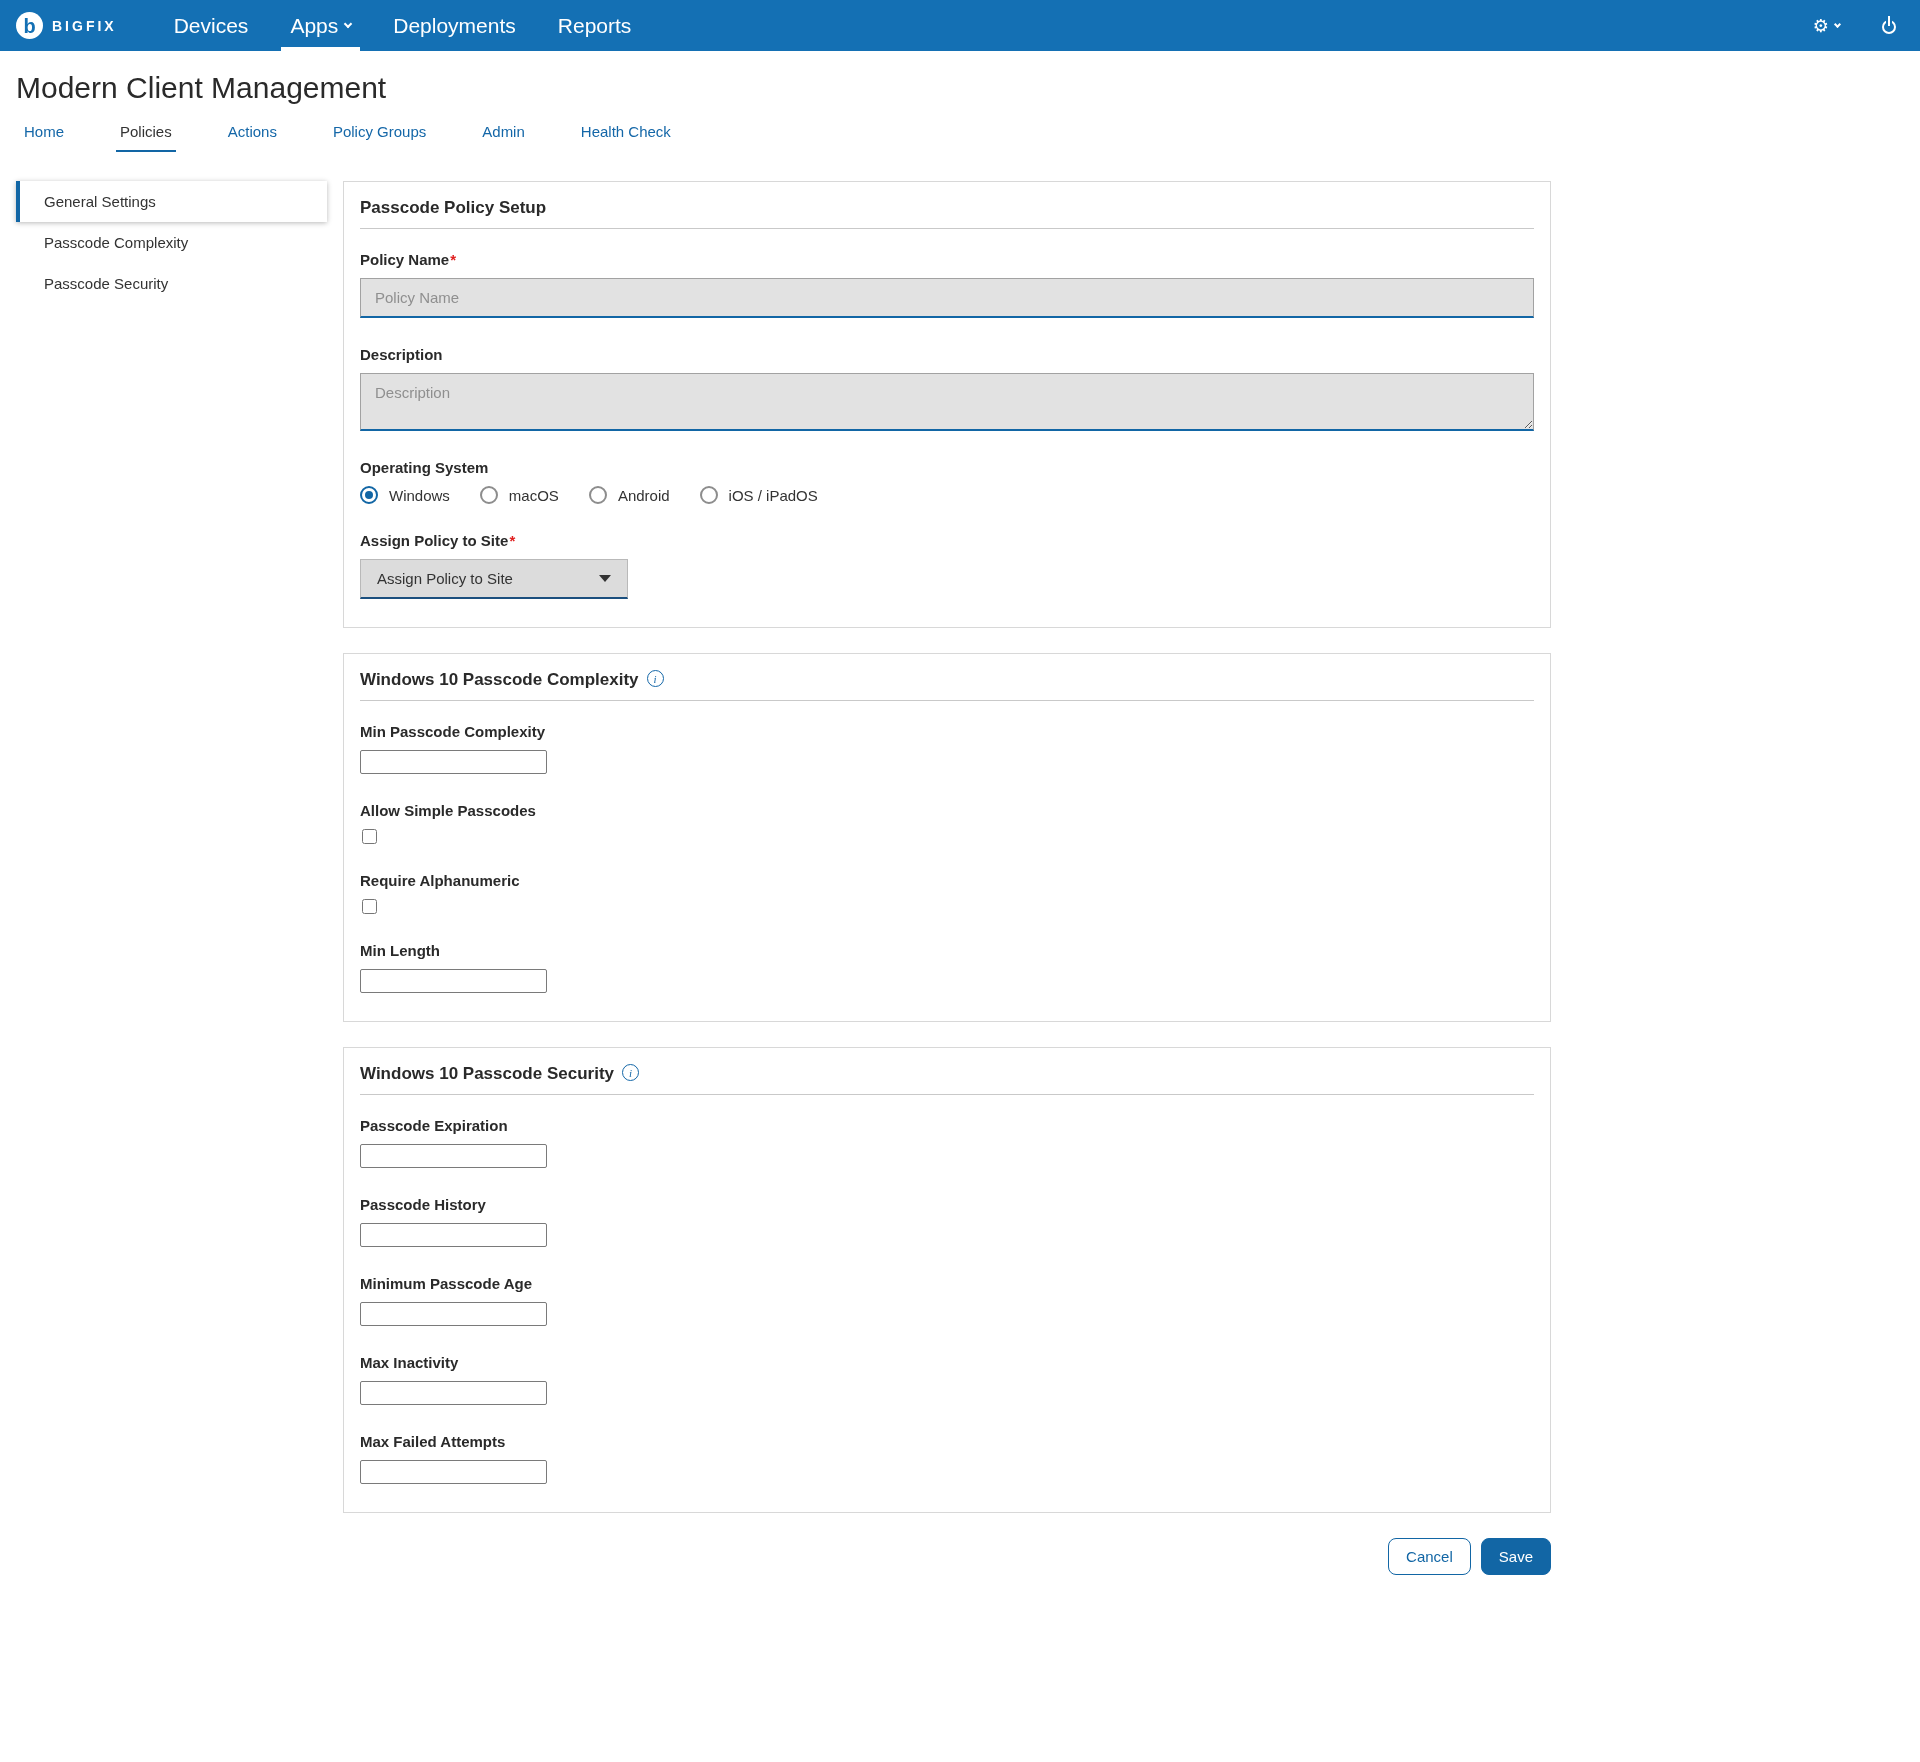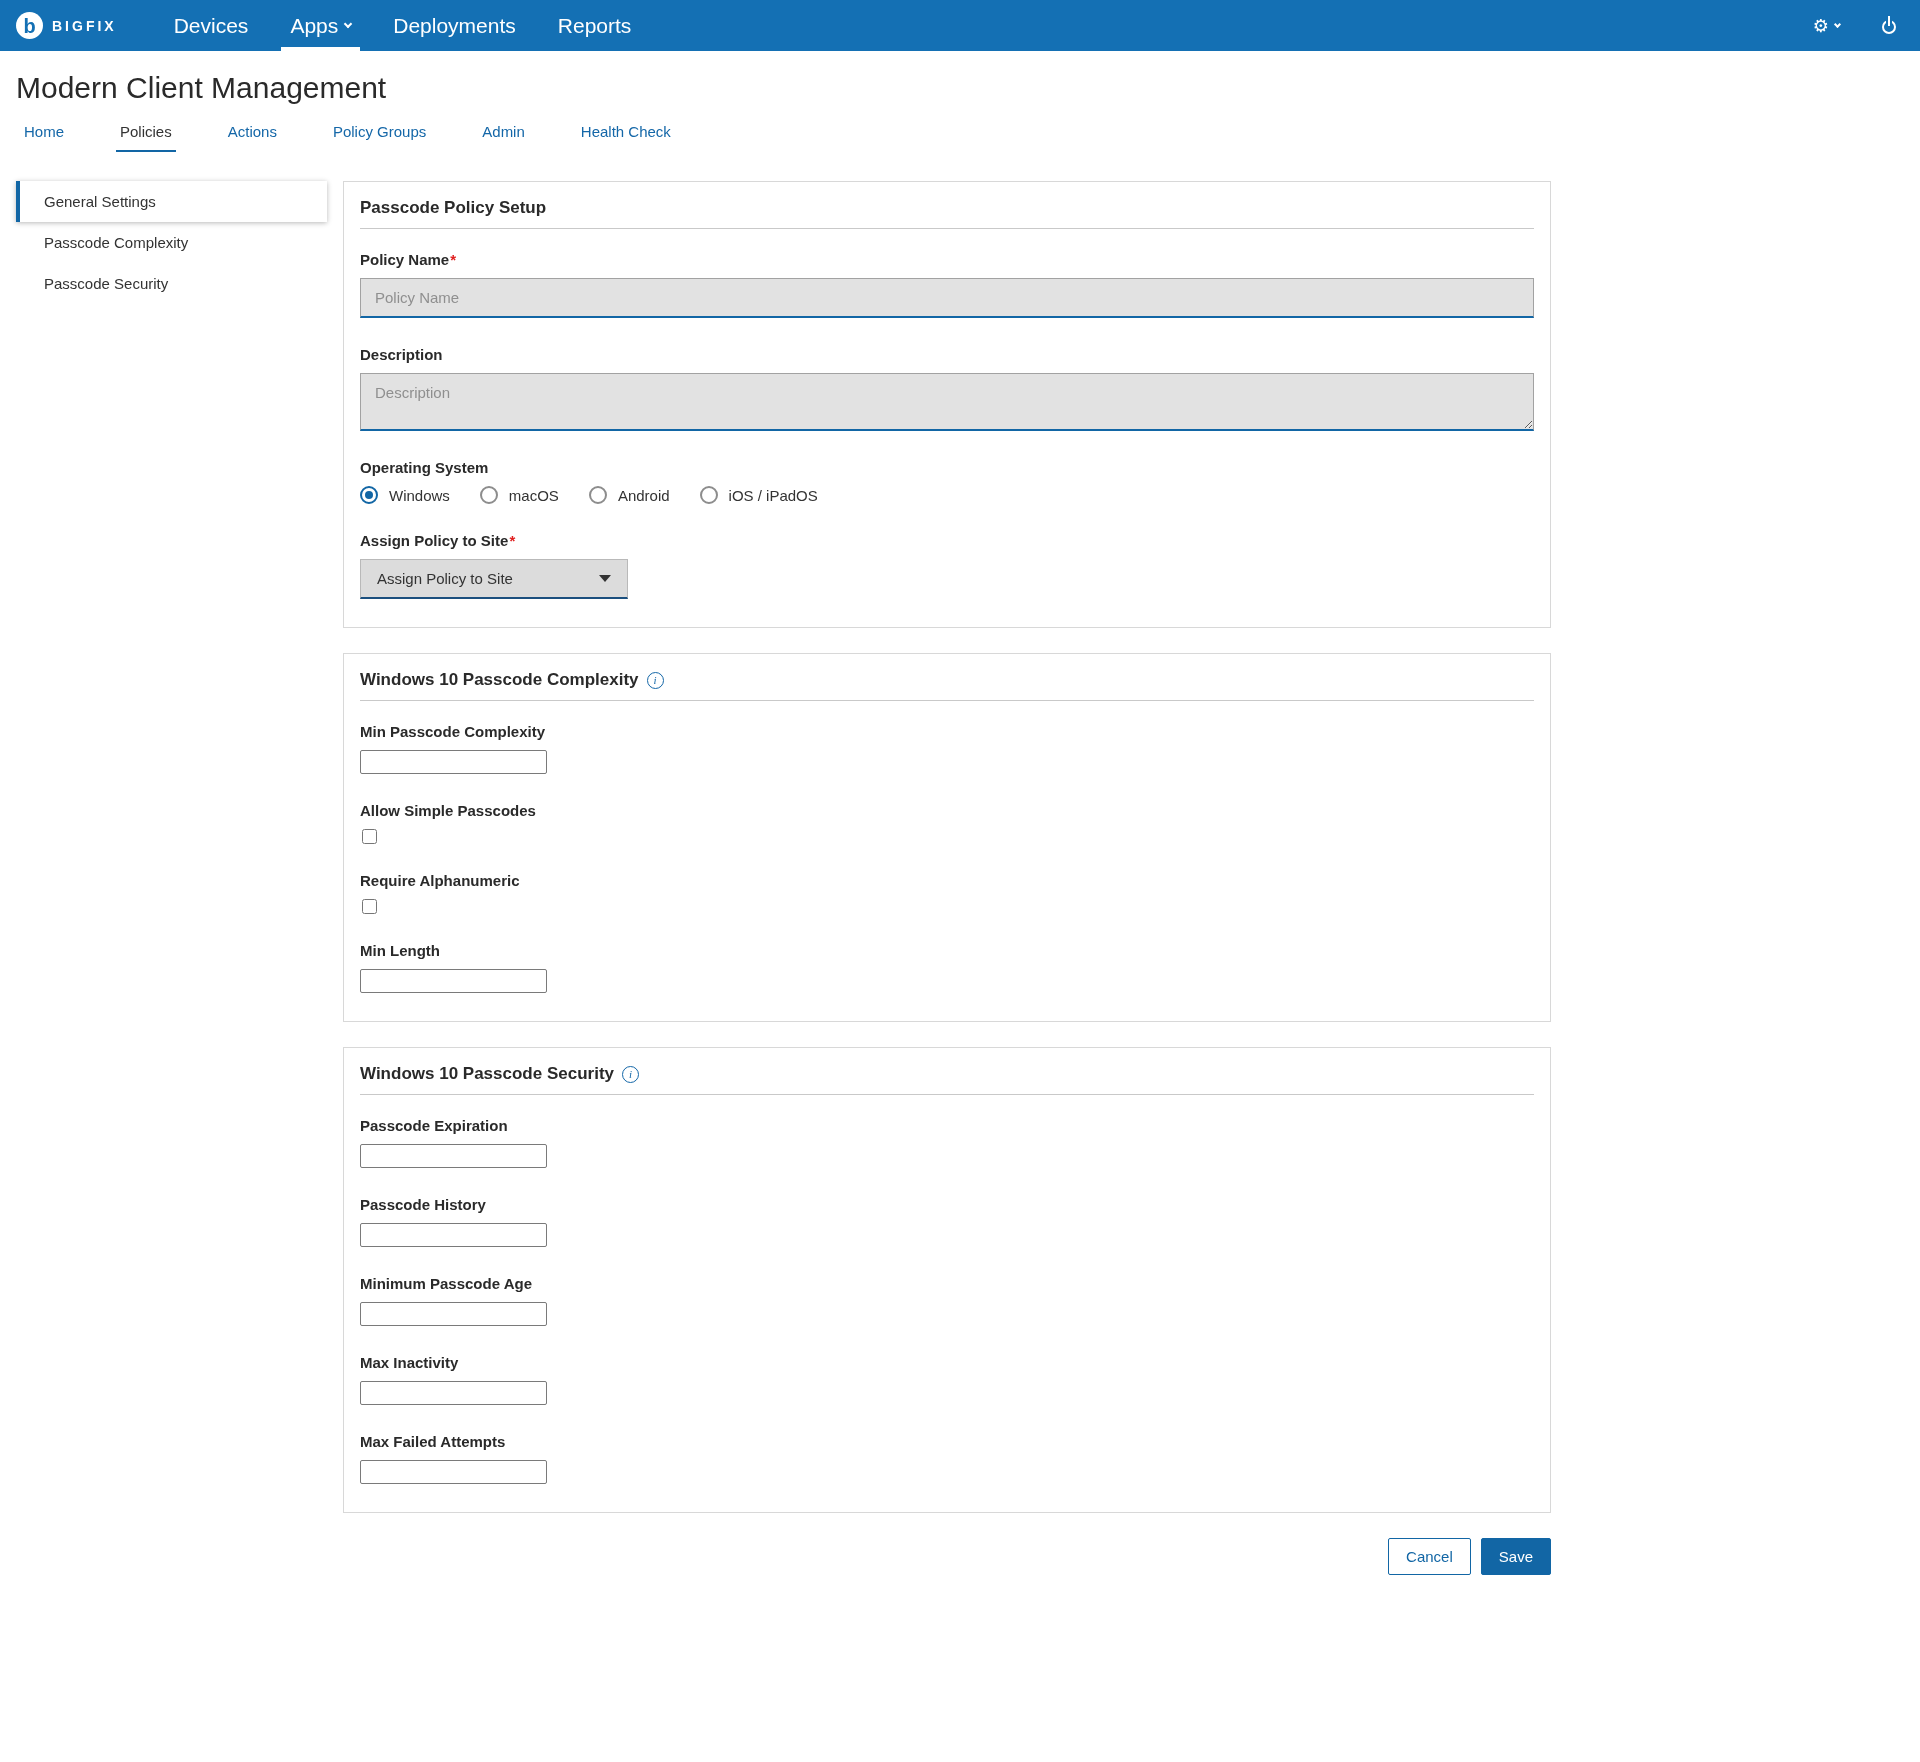--- a/index.html
+++ b/index.html
@@ -37,21 +37,21 @@
 
   
   .content{display:flex;align-items:flex-start;padding:14px 16px}
   .sidebar{width:311px;flex:none;margin-right:16px;padding-top:0}
   .side-item{padding:11px 16px 11px 28px;font-size:15px;color:#333;cursor:pointer;line-height:19px}
   .side-item.active{border-left:4px solid var(--accent-blue);padding-left:24px;background:#fff;box-shadow:0 1px 5px rgba(0,0,0,.28)}
   .main{flex:0 0 1208px;max-width:1208px}
 
   
   .panel{border:1px solid var(--panel-border);padding:14px 16px 28px;margin-bottom:25px;background:#fff}
-  .panel-title{font-size:17px;font-weight:700;margin:2px 0 10px;display:flex;align-items:center;gap:8px;color:#2a2a2a}
+  .panel-title{font-size:17px;font-weight:700;margin:2px 0 10px;display:flex;align-items:flex-start;gap:8px;color:#2a2a2a}
   .panel-divider{border-top:1px solid #c9c9c9;margin:0 0 22px}
   .info{width:17px;height:17px;border:1px solid var(--link-blue);border-radius:50%;color:var(--link-blue);font-size:11px;display:inline-flex;align-items:center;justify-content:center;font-weight:400;cursor:pointer;font-family:"Liberation Serif",serif;font-style:italic;flex:none}
 
   .fg{margin-bottom:28px}
   .fg:last-child{margin-bottom:0}
   .flabel{font-weight:700;font-size:15px;margin-bottom:10px;display:block;color:#2a2a2a}
   .req{color:var(--required-red);margin-left:1px;font-weight:700}
 
   .big-input{width:100%;height:40px;background:var(--input-fill);border:1px solid #a2a2a2;border-bottom:2px solid var(--accent-blue);padding:0 14px;font-size:15px;font-family:inherit;color:#333}
   .big-textarea{width:100%;height:58px;background:var(--input-fill);border:1px solid #a2a2a2;border-bottom:2px solid var(--accent-blue);padding:10px 14px;font-size:15px;font-family:inherit;color:#333;resize:both;display:block}
@@ -64,21 +64,21 @@
   .radio-opt.selected .radio-circle::after{content:'';position:absolute;left:3px;top:3px;right:3px;bottom:3px;background:var(--accent-blue);border-radius:50%}
 
   .dropdown{width:268px;height:40px;background:#dcdcdc;border:1px solid #b9b9b9;border-bottom:2px solid #1b4f7e;display:flex;align-items:center;justify-content:space-between;padding:0 16px;font-size:15px;cursor:pointer;color:#333}
   .caret{width:0;height:0;border-left:6px solid transparent;border-right:6px solid transparent;border-top:7px solid #333}
 
   .small-input{width:187px;height:24px;border:1px solid #7a7a7a;border-radius:2px;padding:0 6px;font-size:14px;font-family:inherit;display:block;background:#fff}
   .cb{width:15px;height:15px;margin:2px 0 0 2px;display:block}
 
   
   .footer-actions{display:flex;justify-content:flex-end;gap:10px;margin:18px 0 40px}
-  .btn{height:37px;font-size:15px;font-family:inherit;cursor:pointer;border-radius:2px;padding:0 17px}
+  .btn{height:37px;font-size:15px;font-family:inherit;cursor:pointer;border-radius:8px;padding:0 17px}
   .btn-cancel{background:#fff;color:var(--accent-blue);border:1px solid var(--accent-blue)}
   .btn-save{background:var(--accent-blue);color:#fff;border:1px solid var(--accent-blue)}
 </style>
 </head>
 <body>
 
 <header class="topbar">
   <div class="brand">
     <span class="logo">
         <span>b</span>

